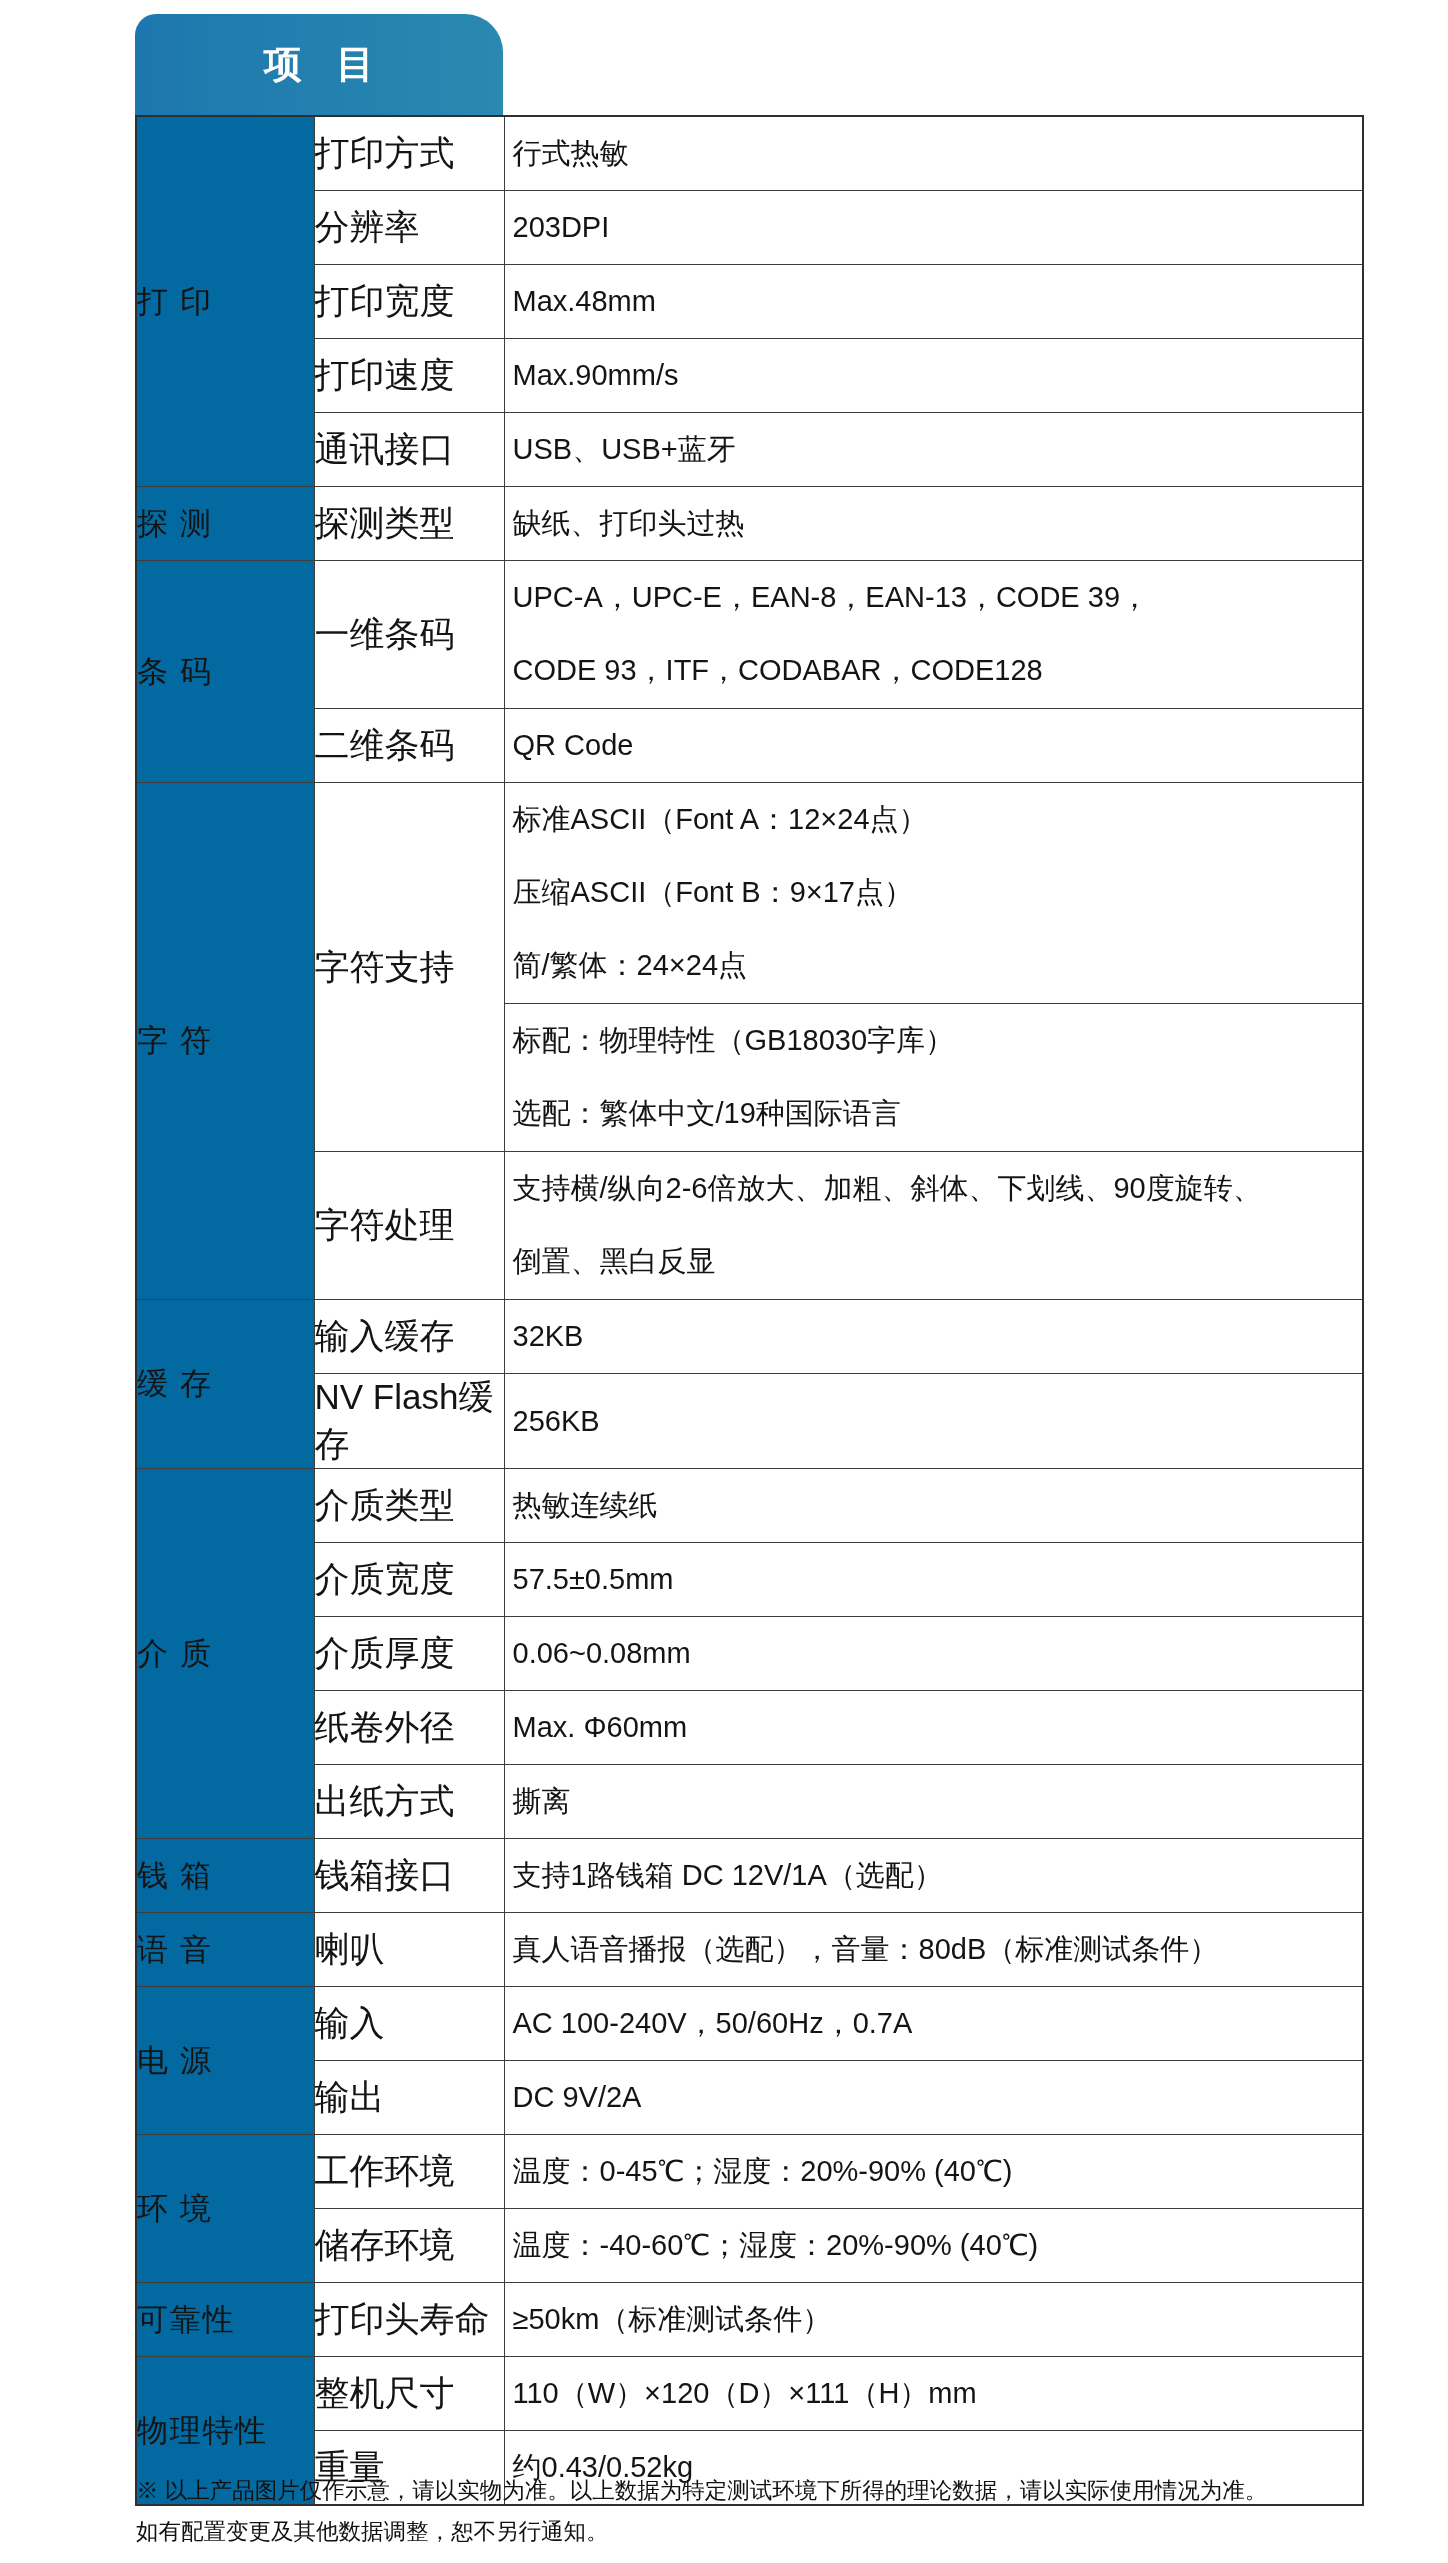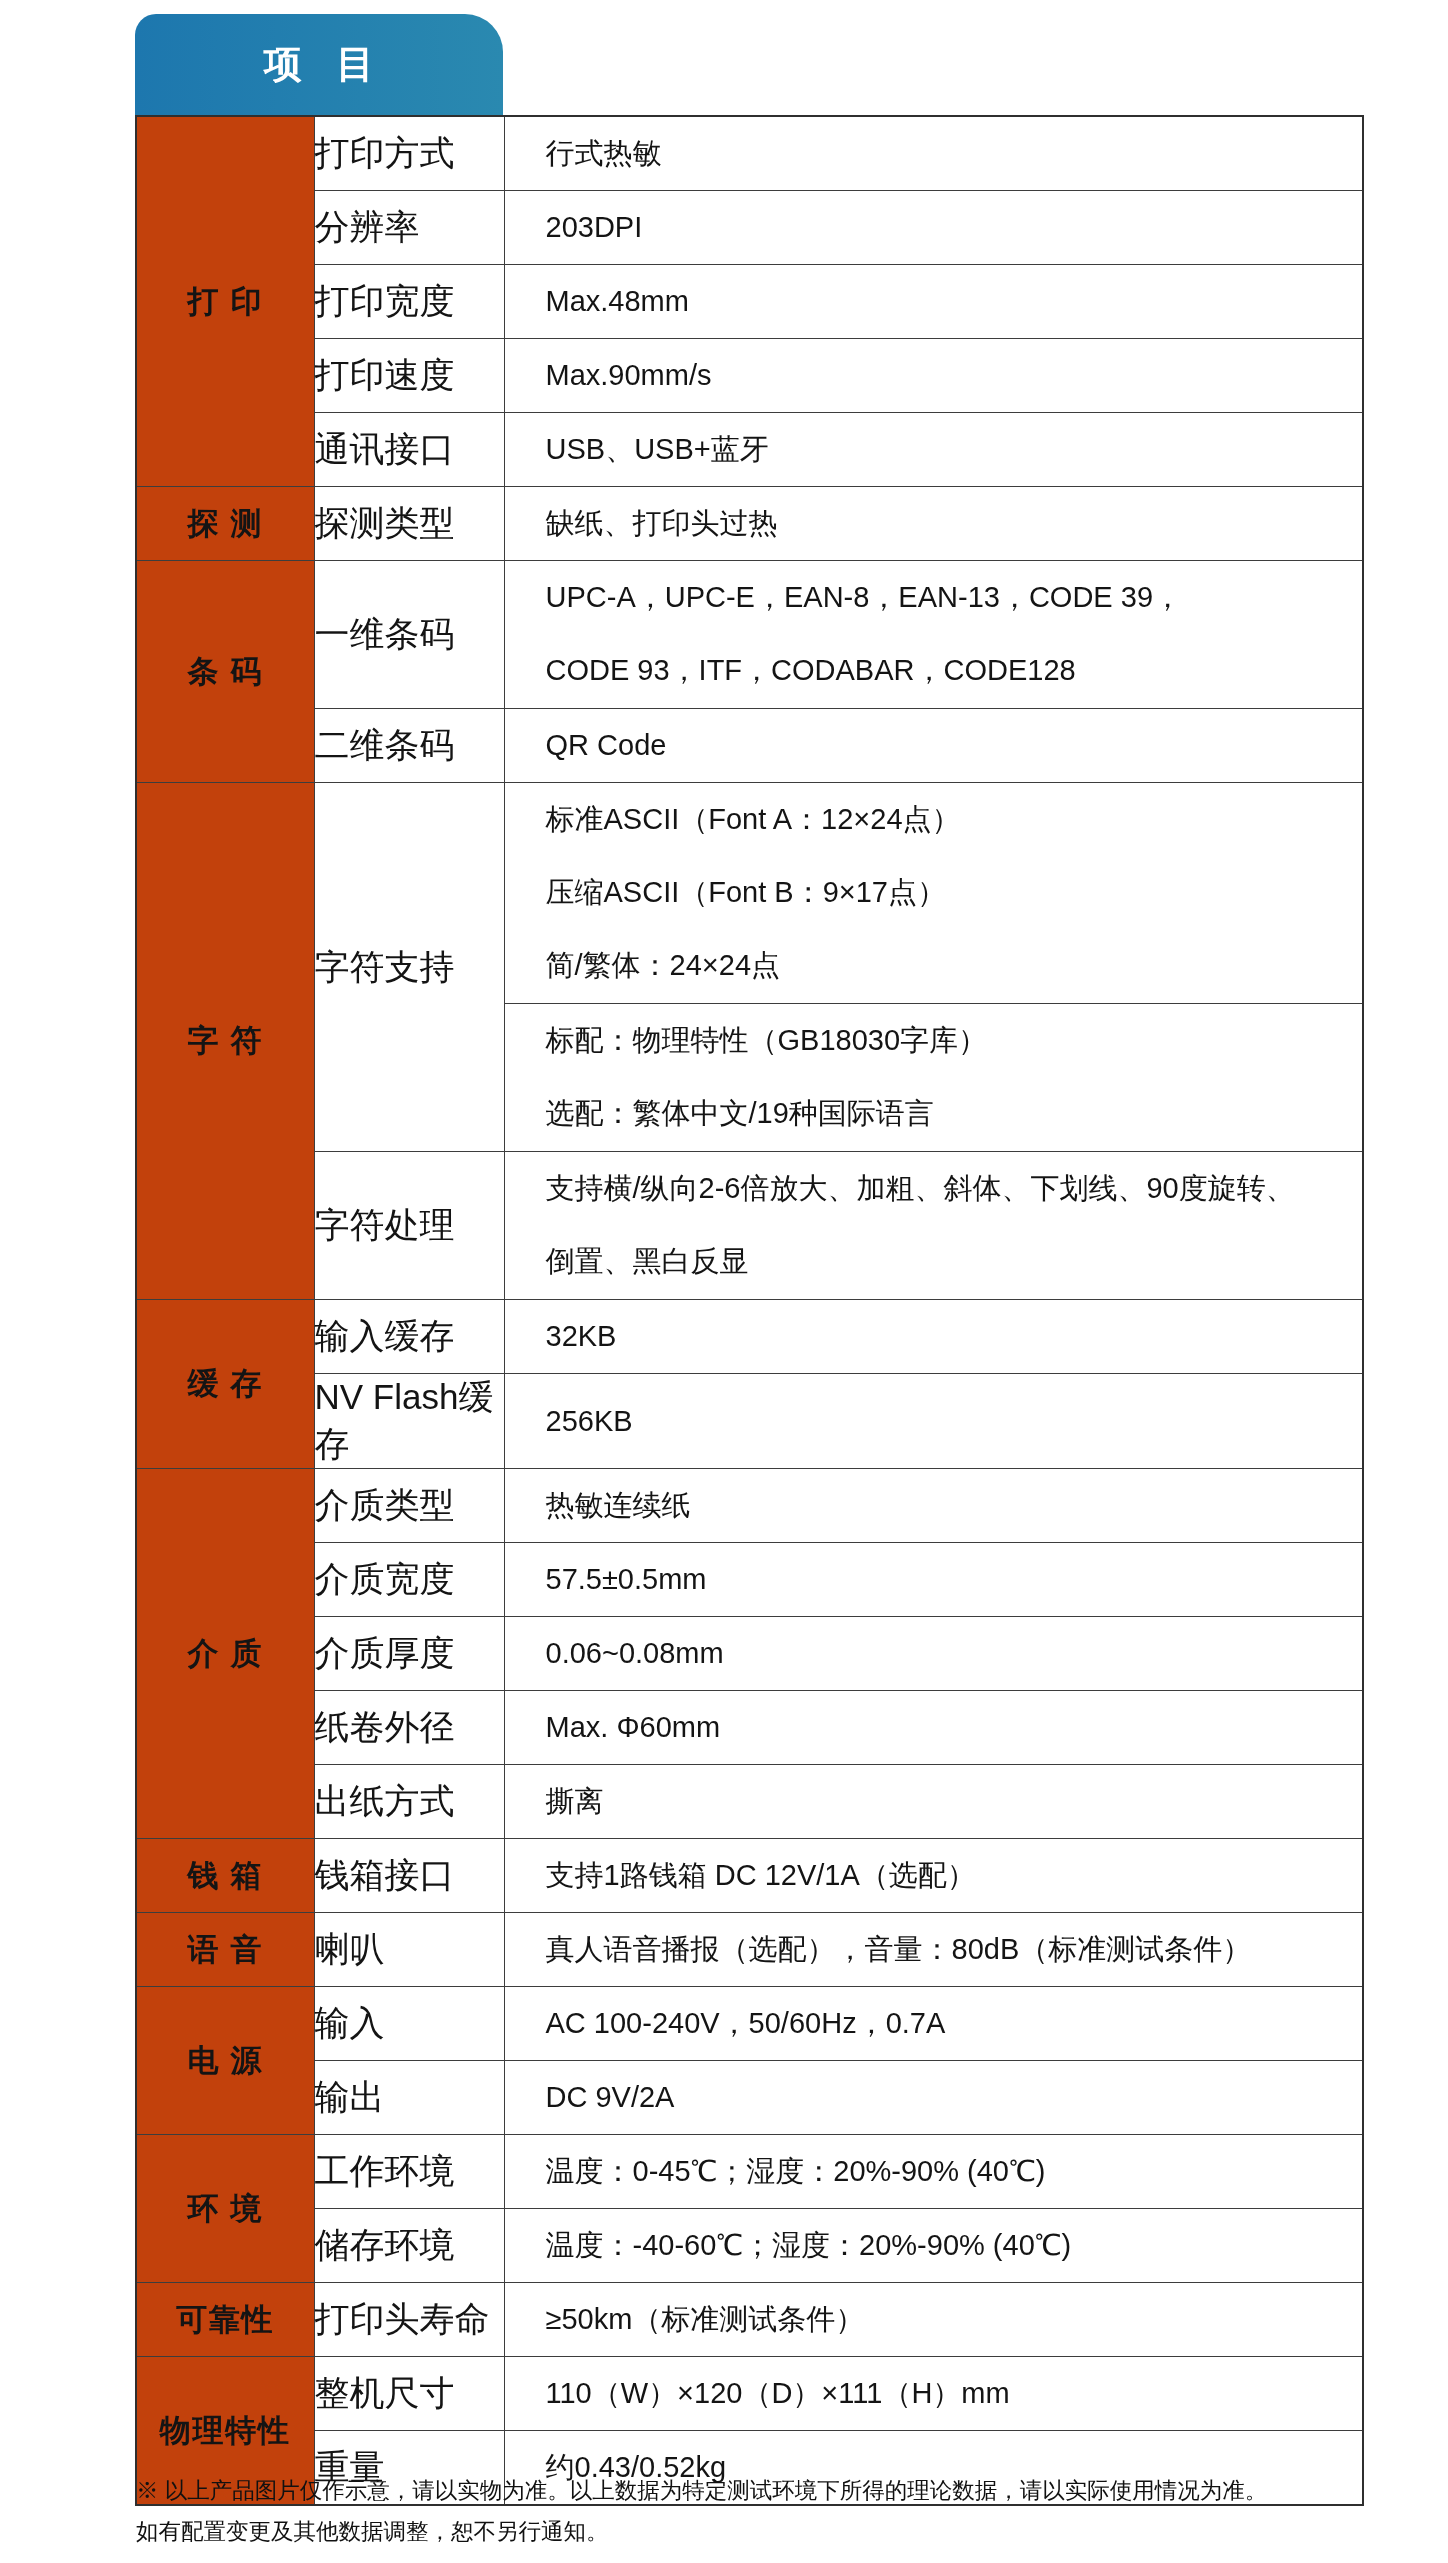--- a/index.html
+++ b/index.html
@@ -56,37 +56,36 @@
     border: 2.6px solid #2f2f2f;
   }
   table.spec td {
     border: 1.7px solid #3d3d3d;
     padding: 0;
     vertical-align: middle;
     color: #141414;
   }
   td.sec { border-top-width: 2.6px; border-top-color: #2f2f2f; }
   td.cat {
-    background: #c2410c;
-    text-align: center;
+    background: #0369a1;
     font-size: 31px;
-    font-weight: 700;
+    font-weight: 400;
     letter-spacing: 1.7px;
     color: #101010;
   }
   td.item {
     text-align: left;
     font-size: 35px;
   }
   td.val { font-size: 29px; }
   .line {
     height: 73px;
     display: flex;
     align-items: center;
-    padding-left: 41px;
+    padding-left: 8px;
     padding-right: 8.7px;
     white-space: nowrap;
   }
   .u1 { height: 73px; }
   .u2 { height: 147px; }
   .u3 { height: 220px; }
   
   .notes {
     position: absolute;
     left: 136px;

